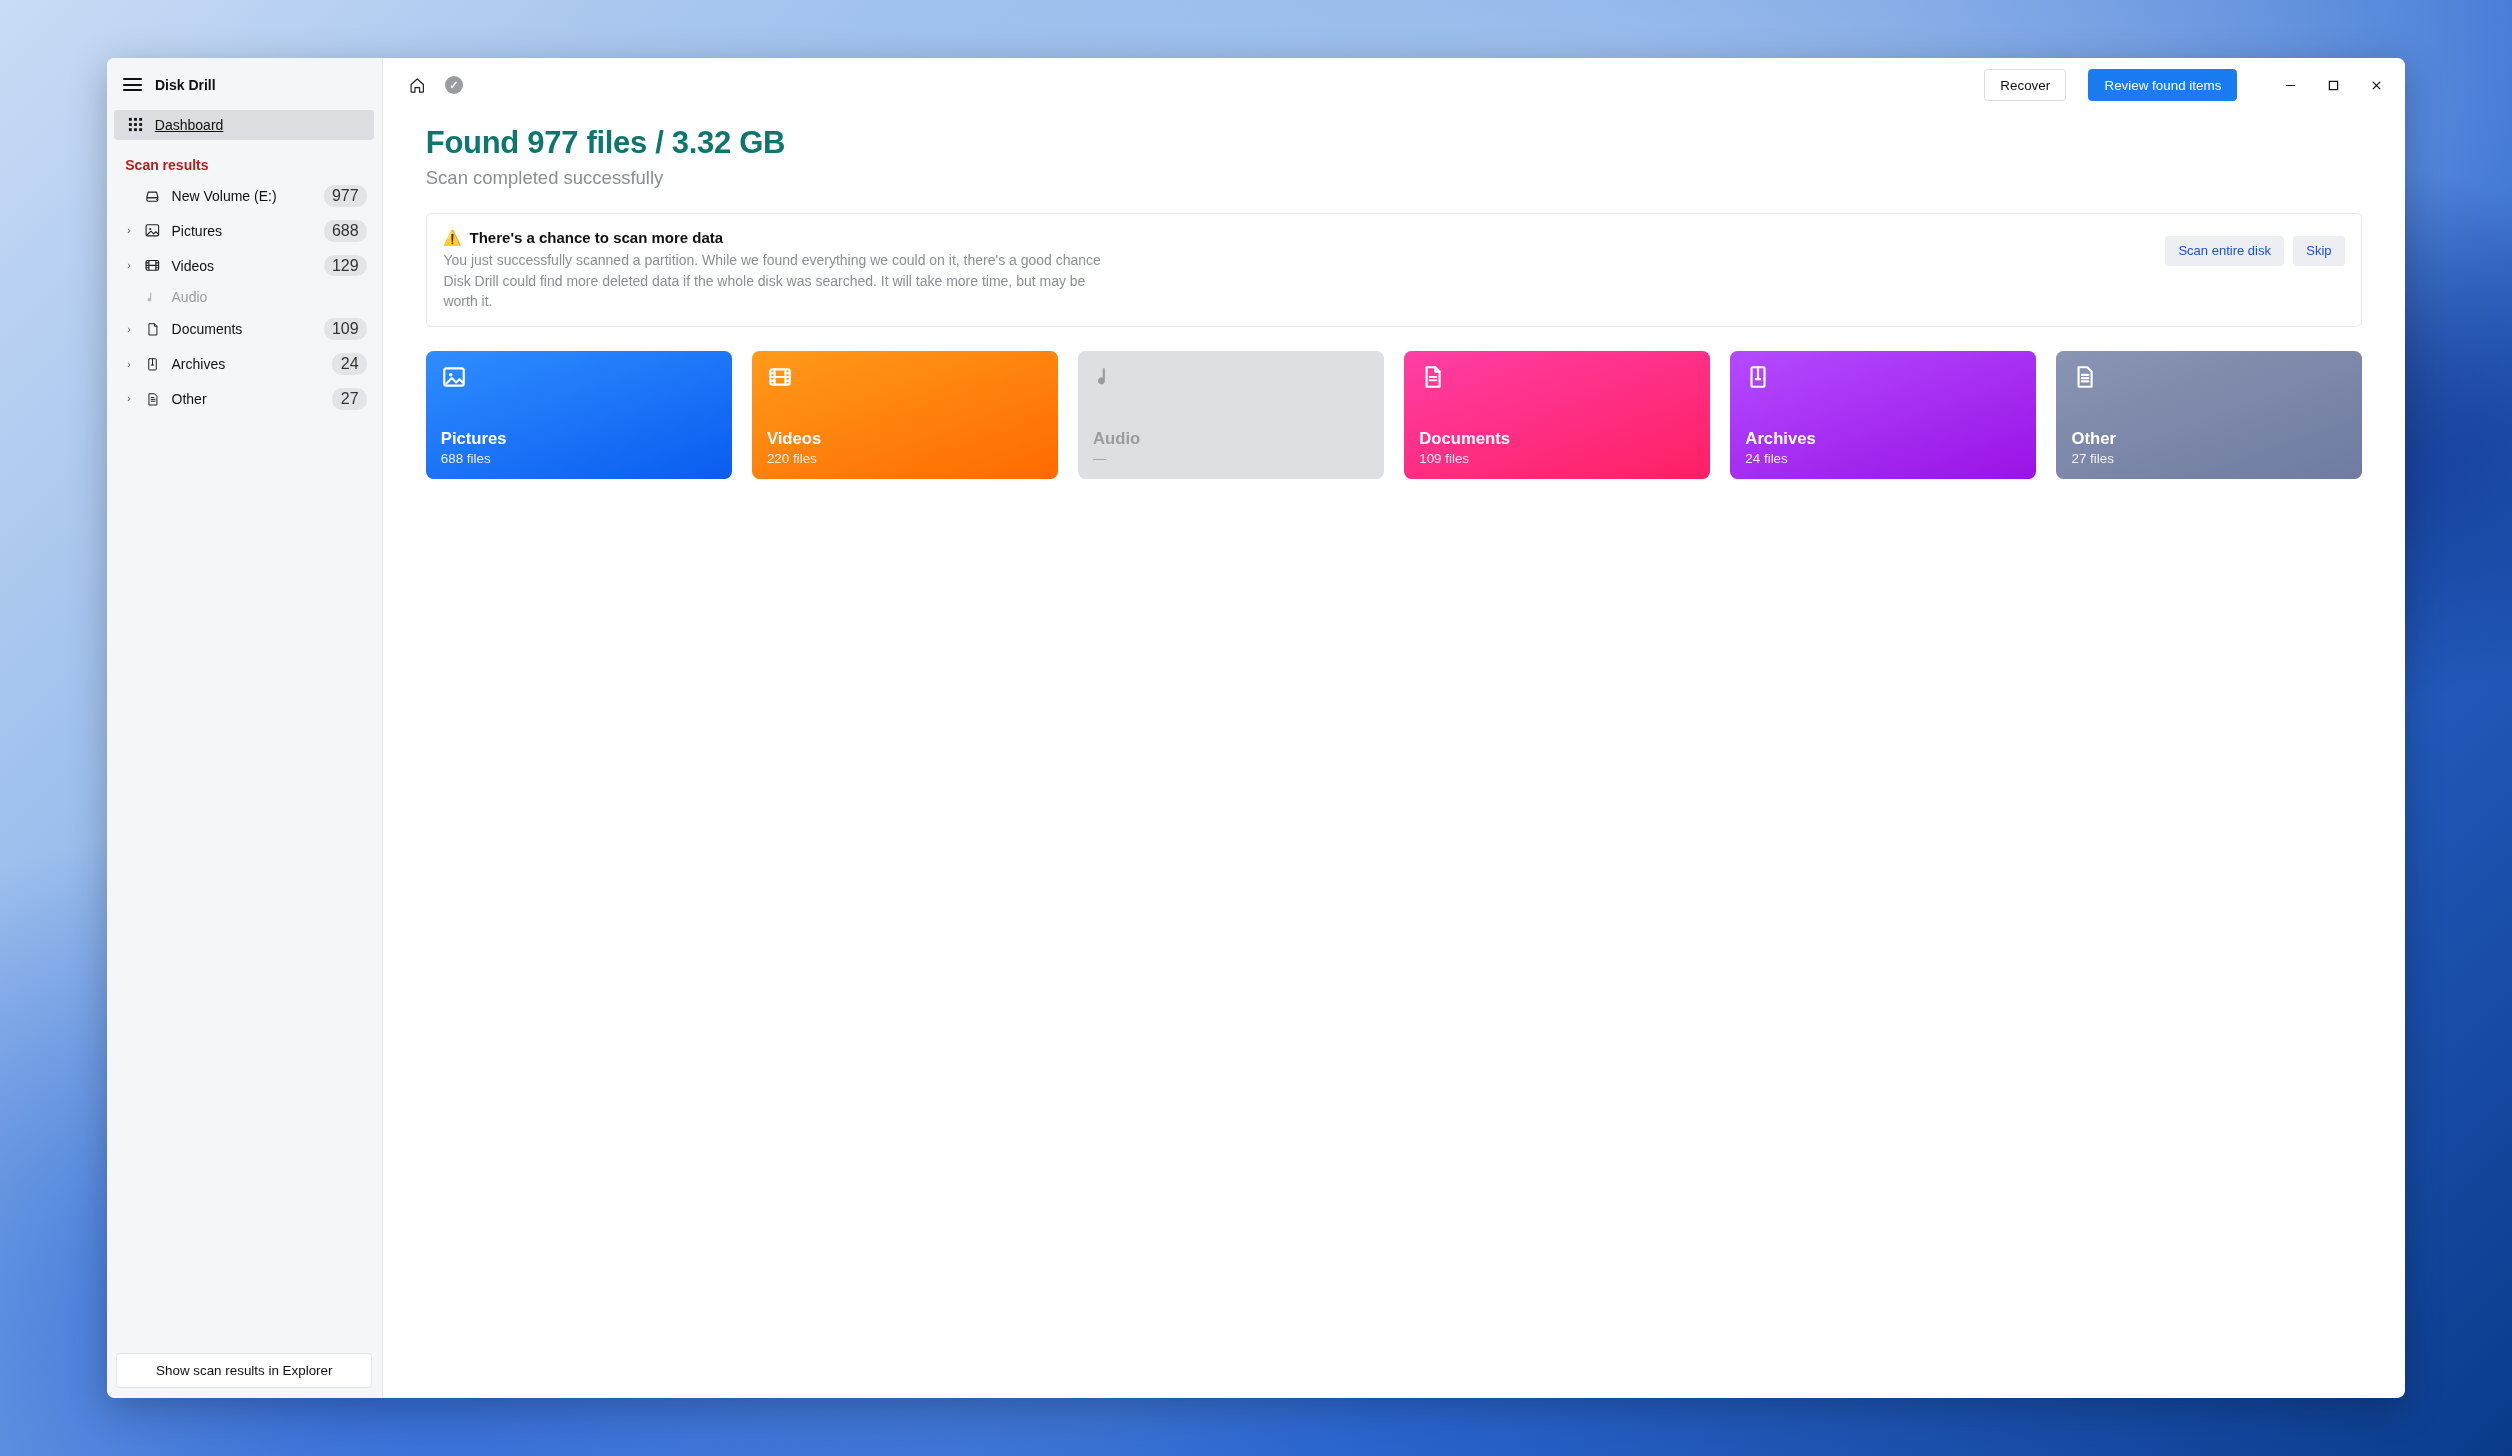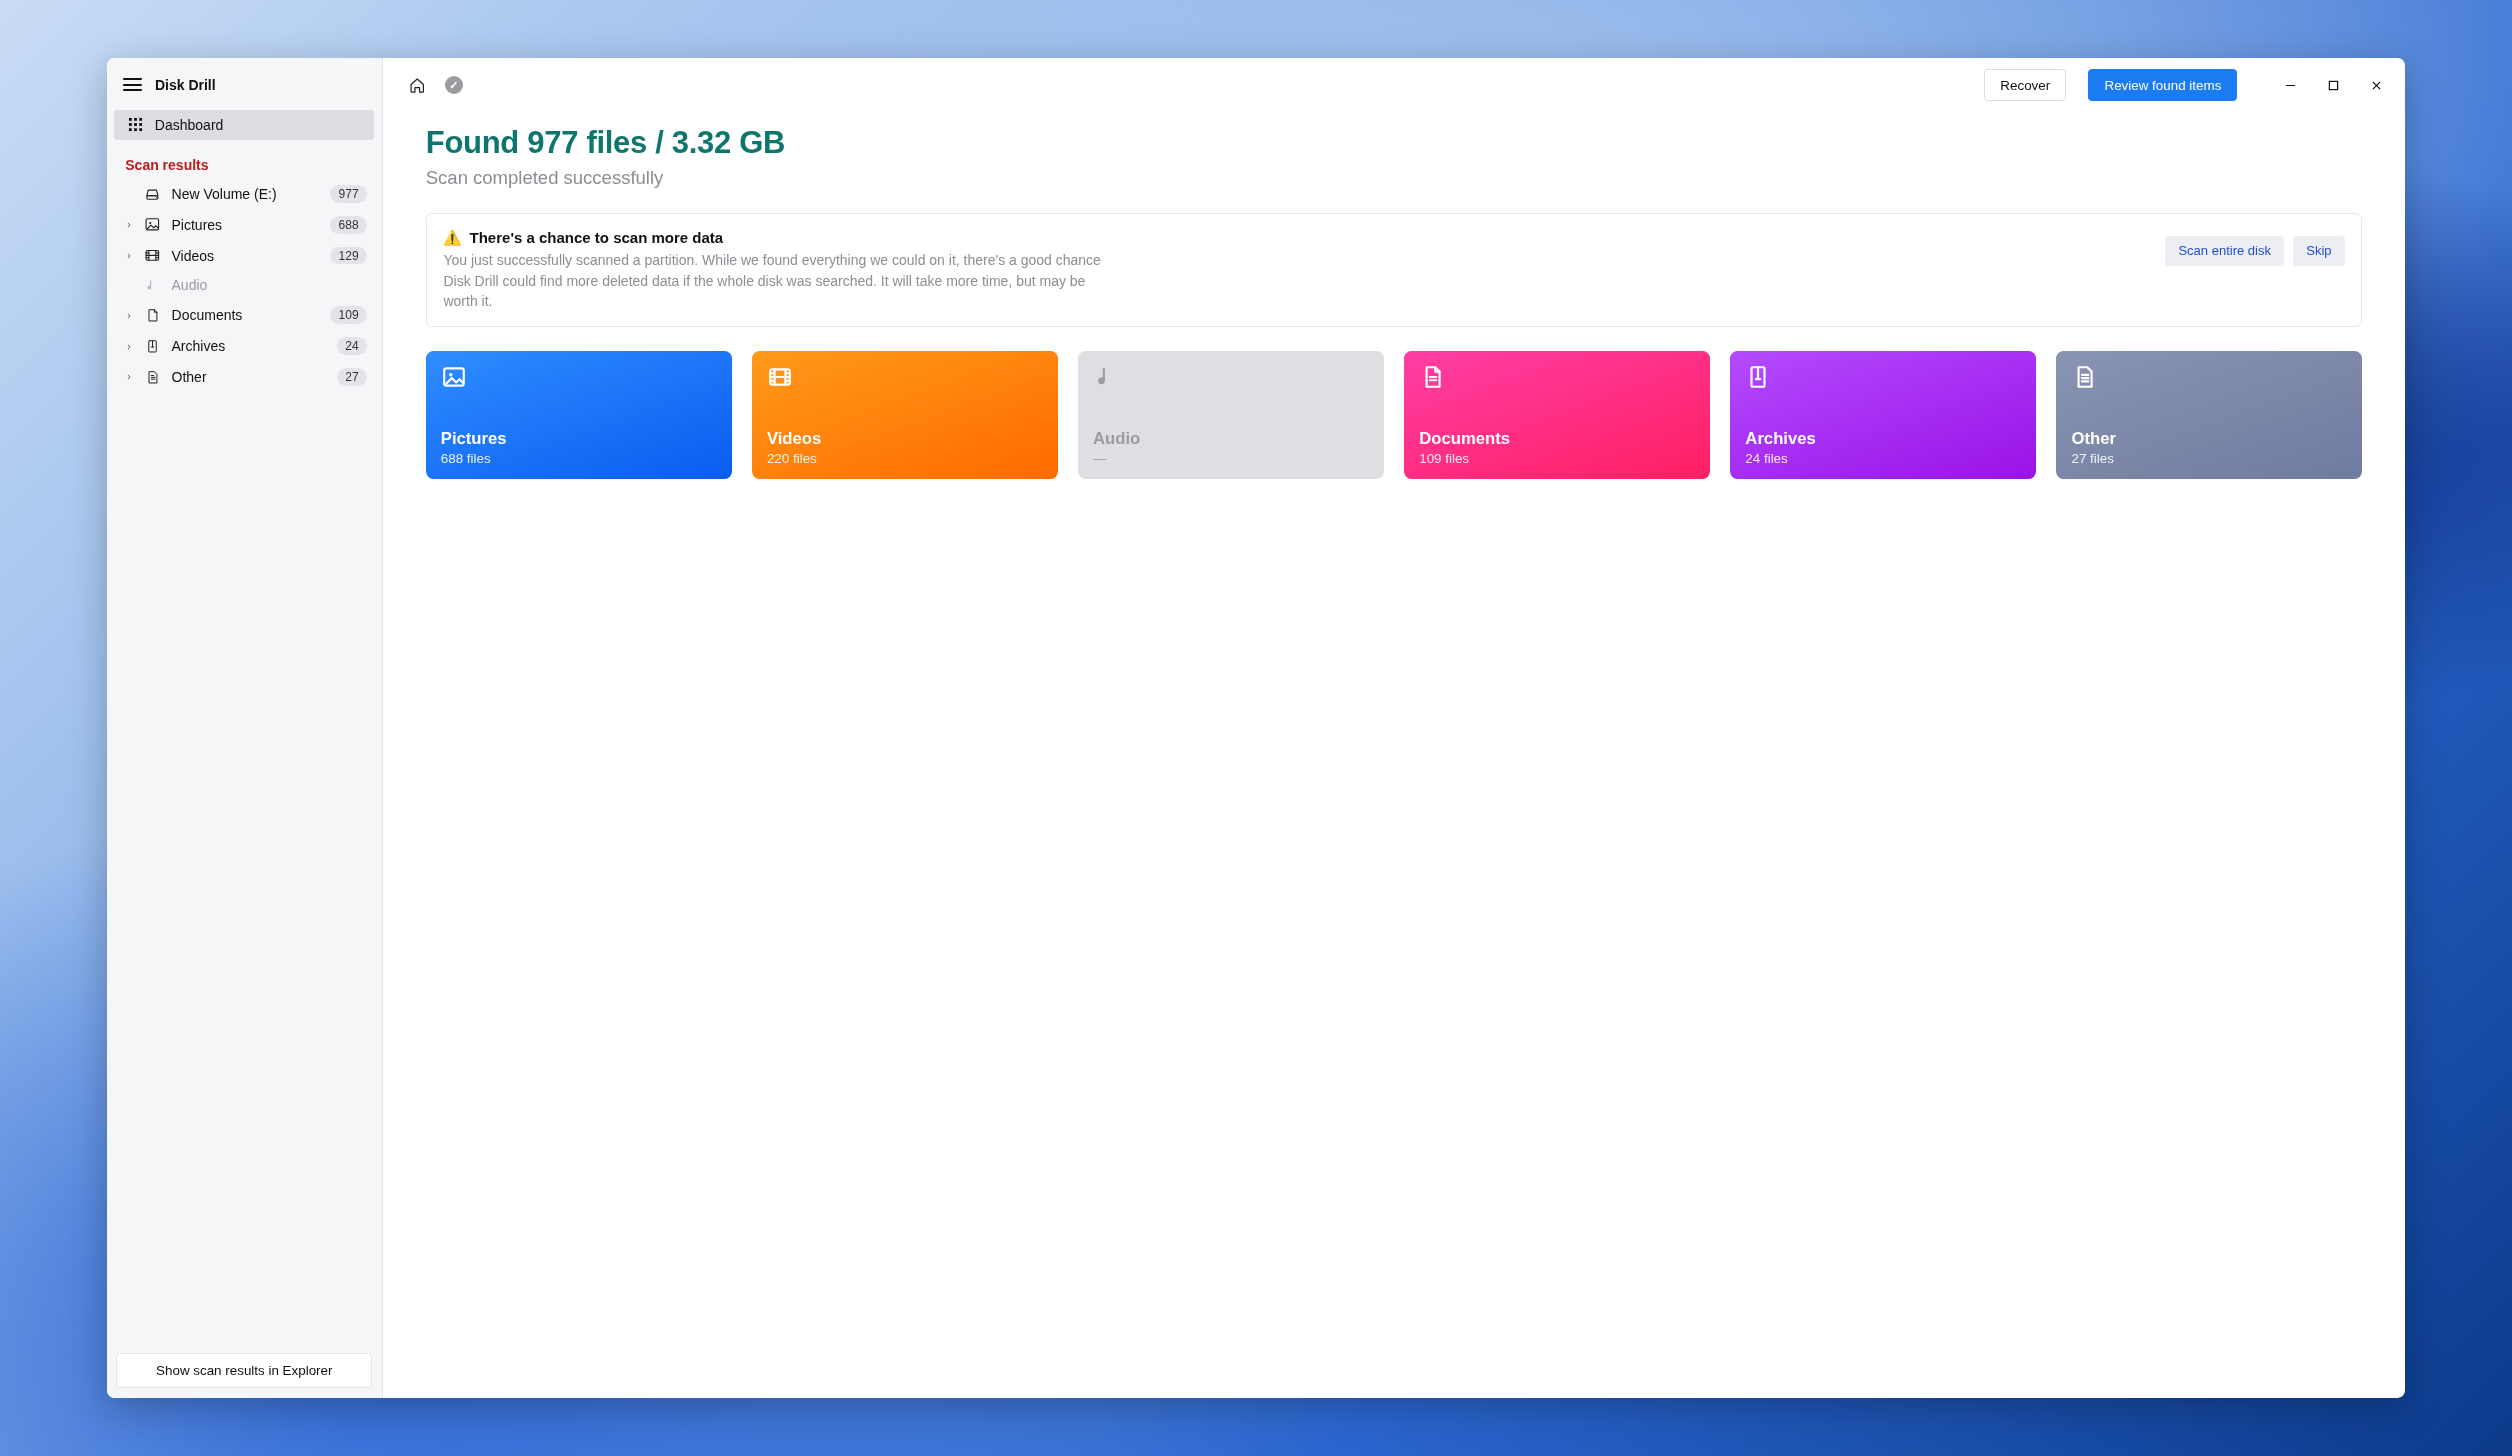--- a/index.html
+++ b/index.html
@@ -45,21 +45,21 @@
     display: flex; align-items: center; gap: 13px;
     padding: 9.3px 16.7px 13px 16.7px;
   }
   .hamburger { width: 18.5px; height: 13px; display:flex; flex-direction:column; justify-content:space-between; cursor:pointer;}
   .hamburger span { display:block; height:1.9px; background:#111; border-radius:0.9px;}
   .app-title { font-size: 14px; font-weight:600; color:#111;}
 
   .nav-item {
     display:flex; align-items:center; gap:11px;
     margin: 3.7px 7.4px; padding: 7.4px 13px; border-radius:3.7px;
-    cursor:pointer; font-size:14px; color:#111;
+    cursor:pointer; font-size:14px; color:#111;text-decoration:underline;
   }
   .nav-item.active { background:#dcdde0; font-weight:500;}
   .nav-icon { width:16.7px; display:flex; justify-content:center; color:#333;}
 
   .section-label {
     padding: 13px 18.5px 5.6px 18.5px;
     font-weight:600; font-size:14px; color:#b91c1c;
   }
 
   .tree-item {
@@ -69,21 +69,21 @@
     position:relative;
   }
   .tree-chevron {
     width:11px; color:#555; font-size:10.2px;
     visibility:hidden; margin-right:3.7px;
   }
   .tree-item.has-chevron .tree-chevron { visibility:visible; }
   .tree-icon { width:20.4px; display:flex; justify-content:center; margin-right:9.3px; color:#222;}
   .tree-label { flex:1; }
   .tree-badge {
-    background:#e3e4e7; color:#333; font-size:12px;
+    background:#e3e4e7; color:#333; font-size:16px;
     padding:1.9px 8.3px; border-radius:10.2px; margin-right:5.6px;
     min-width:28px; text-align:center;
   }
   .tree-item.muted .tree-label { color:#9a9ca0; }
   .tree-item.muted .tree-icon { color:#b8babd; }
 
   .sidebar-footer {
     margin-top:auto; padding: 9.3px;
   }
   .explorer-btn {

